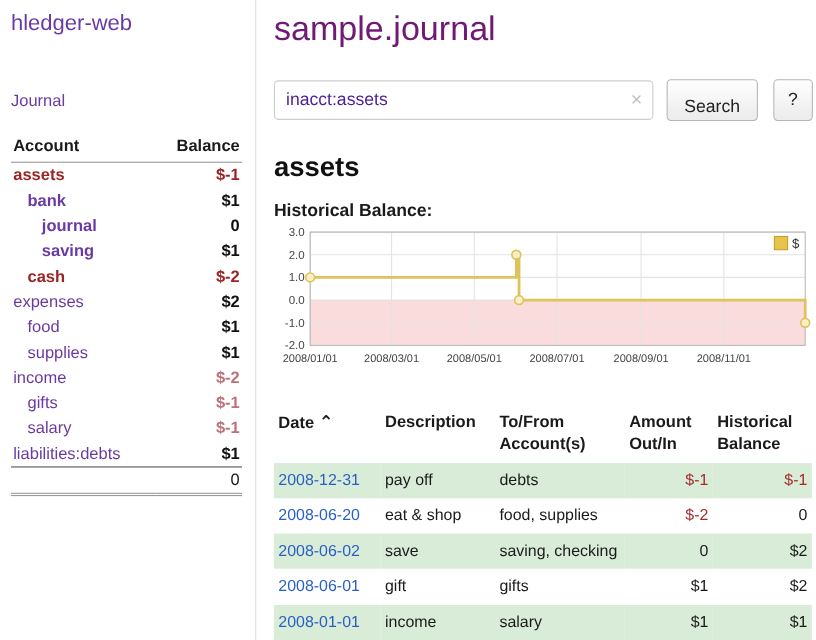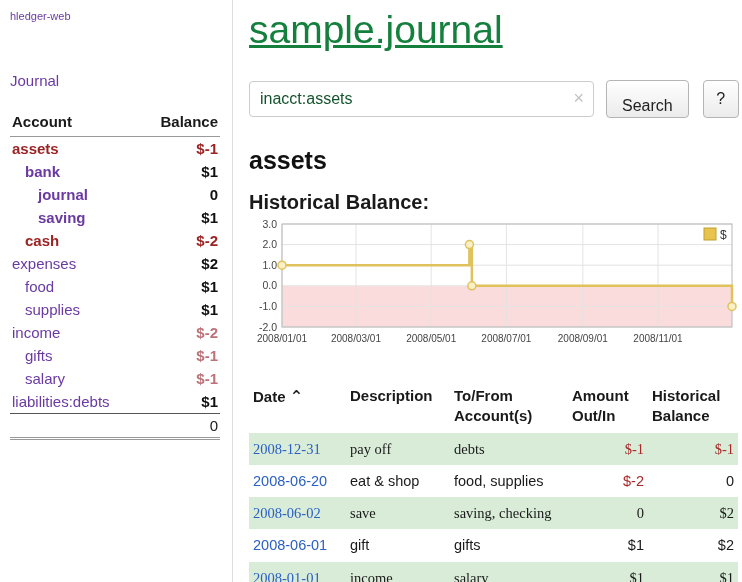--- a/index.html
+++ b/index.html
@@ -3,21 +3,21 @@
 <meta charset="utf-8">
 <style>
   * { margin:0; padding:0; box-sizing:border-box; }
   html,body { width:742px; height:582px; overflow:hidden; background:#fff;
     font-family:"Liberation Sans","DejaVu Sans",sans-serif; color:#1a1a1a; }
   .layout { display:flex; width:742px; height:582px; }
 
   
   .sidebar { width:233px; min-width:233px; border-right:1px solid var(--border_gray,#ddd);
     padding:10px 12px 0 10px; }
-  .app-title { display:block; font-size:11px; color:var(--purple); text-decoration:none;
+  .app-title { display:block; font-size:20px; color:var(--purple); text-decoration:none;
     margin-bottom:50px; cursor:pointer; }
   .journal-link { display:block; font-size:15px; color:var(--purple); text-decoration:none;
     margin-bottom:20px; cursor:pointer; }
   table.acct { width:100%; border-collapse:collapse; font-size:15px; }
   table.acct th { padding:4px 2px 6px; border-bottom:1px solid #999; font-weight:bold; }
   .th-account { text-align:left; }
   .th-balance { text-align:right; }
   table.acct td { padding:3px 2px; }
   .a-name { text-align:left; }
   .a-bal { text-align:right; font-weight:bold; color:#111; }
@@ -26,50 +26,50 @@
   .name-red { color:var(--dark_red); }
   .bal-dark-red { color:var(--dark_red); }
   .bal-rose { color:var(--rose); }
   .bal-black { color:#111; }
   tr.bold .acct-link { font-weight:bold; }
   .total-row td { border-top:1px solid #555; border-bottom:3px double #999; padding:3px 2px 2px; }
   .total { text-align:right; }
 
   
   .main { flex:1; padding:6px 8px 0 16px; }
-  h1.page-title { font-size:39px; font-weight:normal; color:#15803d; margin-top:2px;text-decoration:underline; }
+  h1.page-title { font-size:31px; font-weight:normal; color:#701a75; margin-top:2px; }
   .search-row { display:flex; align-items:center; margin-top:28px; }
   .search-box { position:relative; width:345px; }
   .search-box input { width:100%; height:36px; border:1px solid #ccc; border-radius:4px;
-    font-size:16px; padding:0 30px 0 10px; color:#14532d;
+    font-size:16px; padding:0 30px 0 10px; color:#4c1d95;
     font-family:"Liberation Sans","DejaVu Sans",sans-serif; }
   .clear { position:absolute; right:10px; top:7px; color:#c0c0c0; font-size:18px;
     cursor:pointer; line-height:20px; }
   .btn { height:38px; padding:16px 15px; font-size:16px; color:#222; border:1px solid #b5b5b5;
     border-radius:4px; background:linear-gradient(#ffffff,#ebebeb); cursor:pointer;
     font-family:"Liberation Sans","DejaVu Sans",sans-serif; }
   .btn-search { margin-left:12px; }
   .btn-help { margin-left:14px; width:36px; padding:0; }
   h2.section-title { font-size:25px; font-weight:bold; margin-top:28px; color:#111; }
-  .chart-label { margin-top:16px; font-size:20px; font-weight:bold; }
+  .chart-label { margin-top:16px; font-size:16px; font-weight:bold; }
   #chart { margin-top:4px; }
 
   
   table.register { border-collapse:collapse; font-size:14.5px; margin-top:22px; width:489px;
     table-layout:fixed; }
   table.register th { font-weight:bold; vertical-align:top; padding:2px 4px 6px;
     font-size:15px; text-align:left; line-height:1.35; }
   th.c-date { width:97px; }
   th.c-desc { width:104px; }
   th.c-acct { width:118px; }
   th.c-amt  { width:80px; text-align:right; }
   th.c-bal  { width:90px; text-align:right; }
   table.register td { padding:6px 4px; vertical-align:top; line-height:1.4; }
   td.t-amt, td.t-bal { text-align:right; }
-  tr.green { background:var(--row_green);font-family:Liberation Serif, serif; }
+  tr.green { background:var(--row_green); }
   .date-link { color:var(--date_blue); text-decoration:none; cursor:pointer; }
   .neg { color:var(--neg_red); }
   .sort { font-weight:bold; font-size:16px; }
 </style>
 </head>
 <body>
 
 <div class="layout">
 
   <aside class="sidebar">

